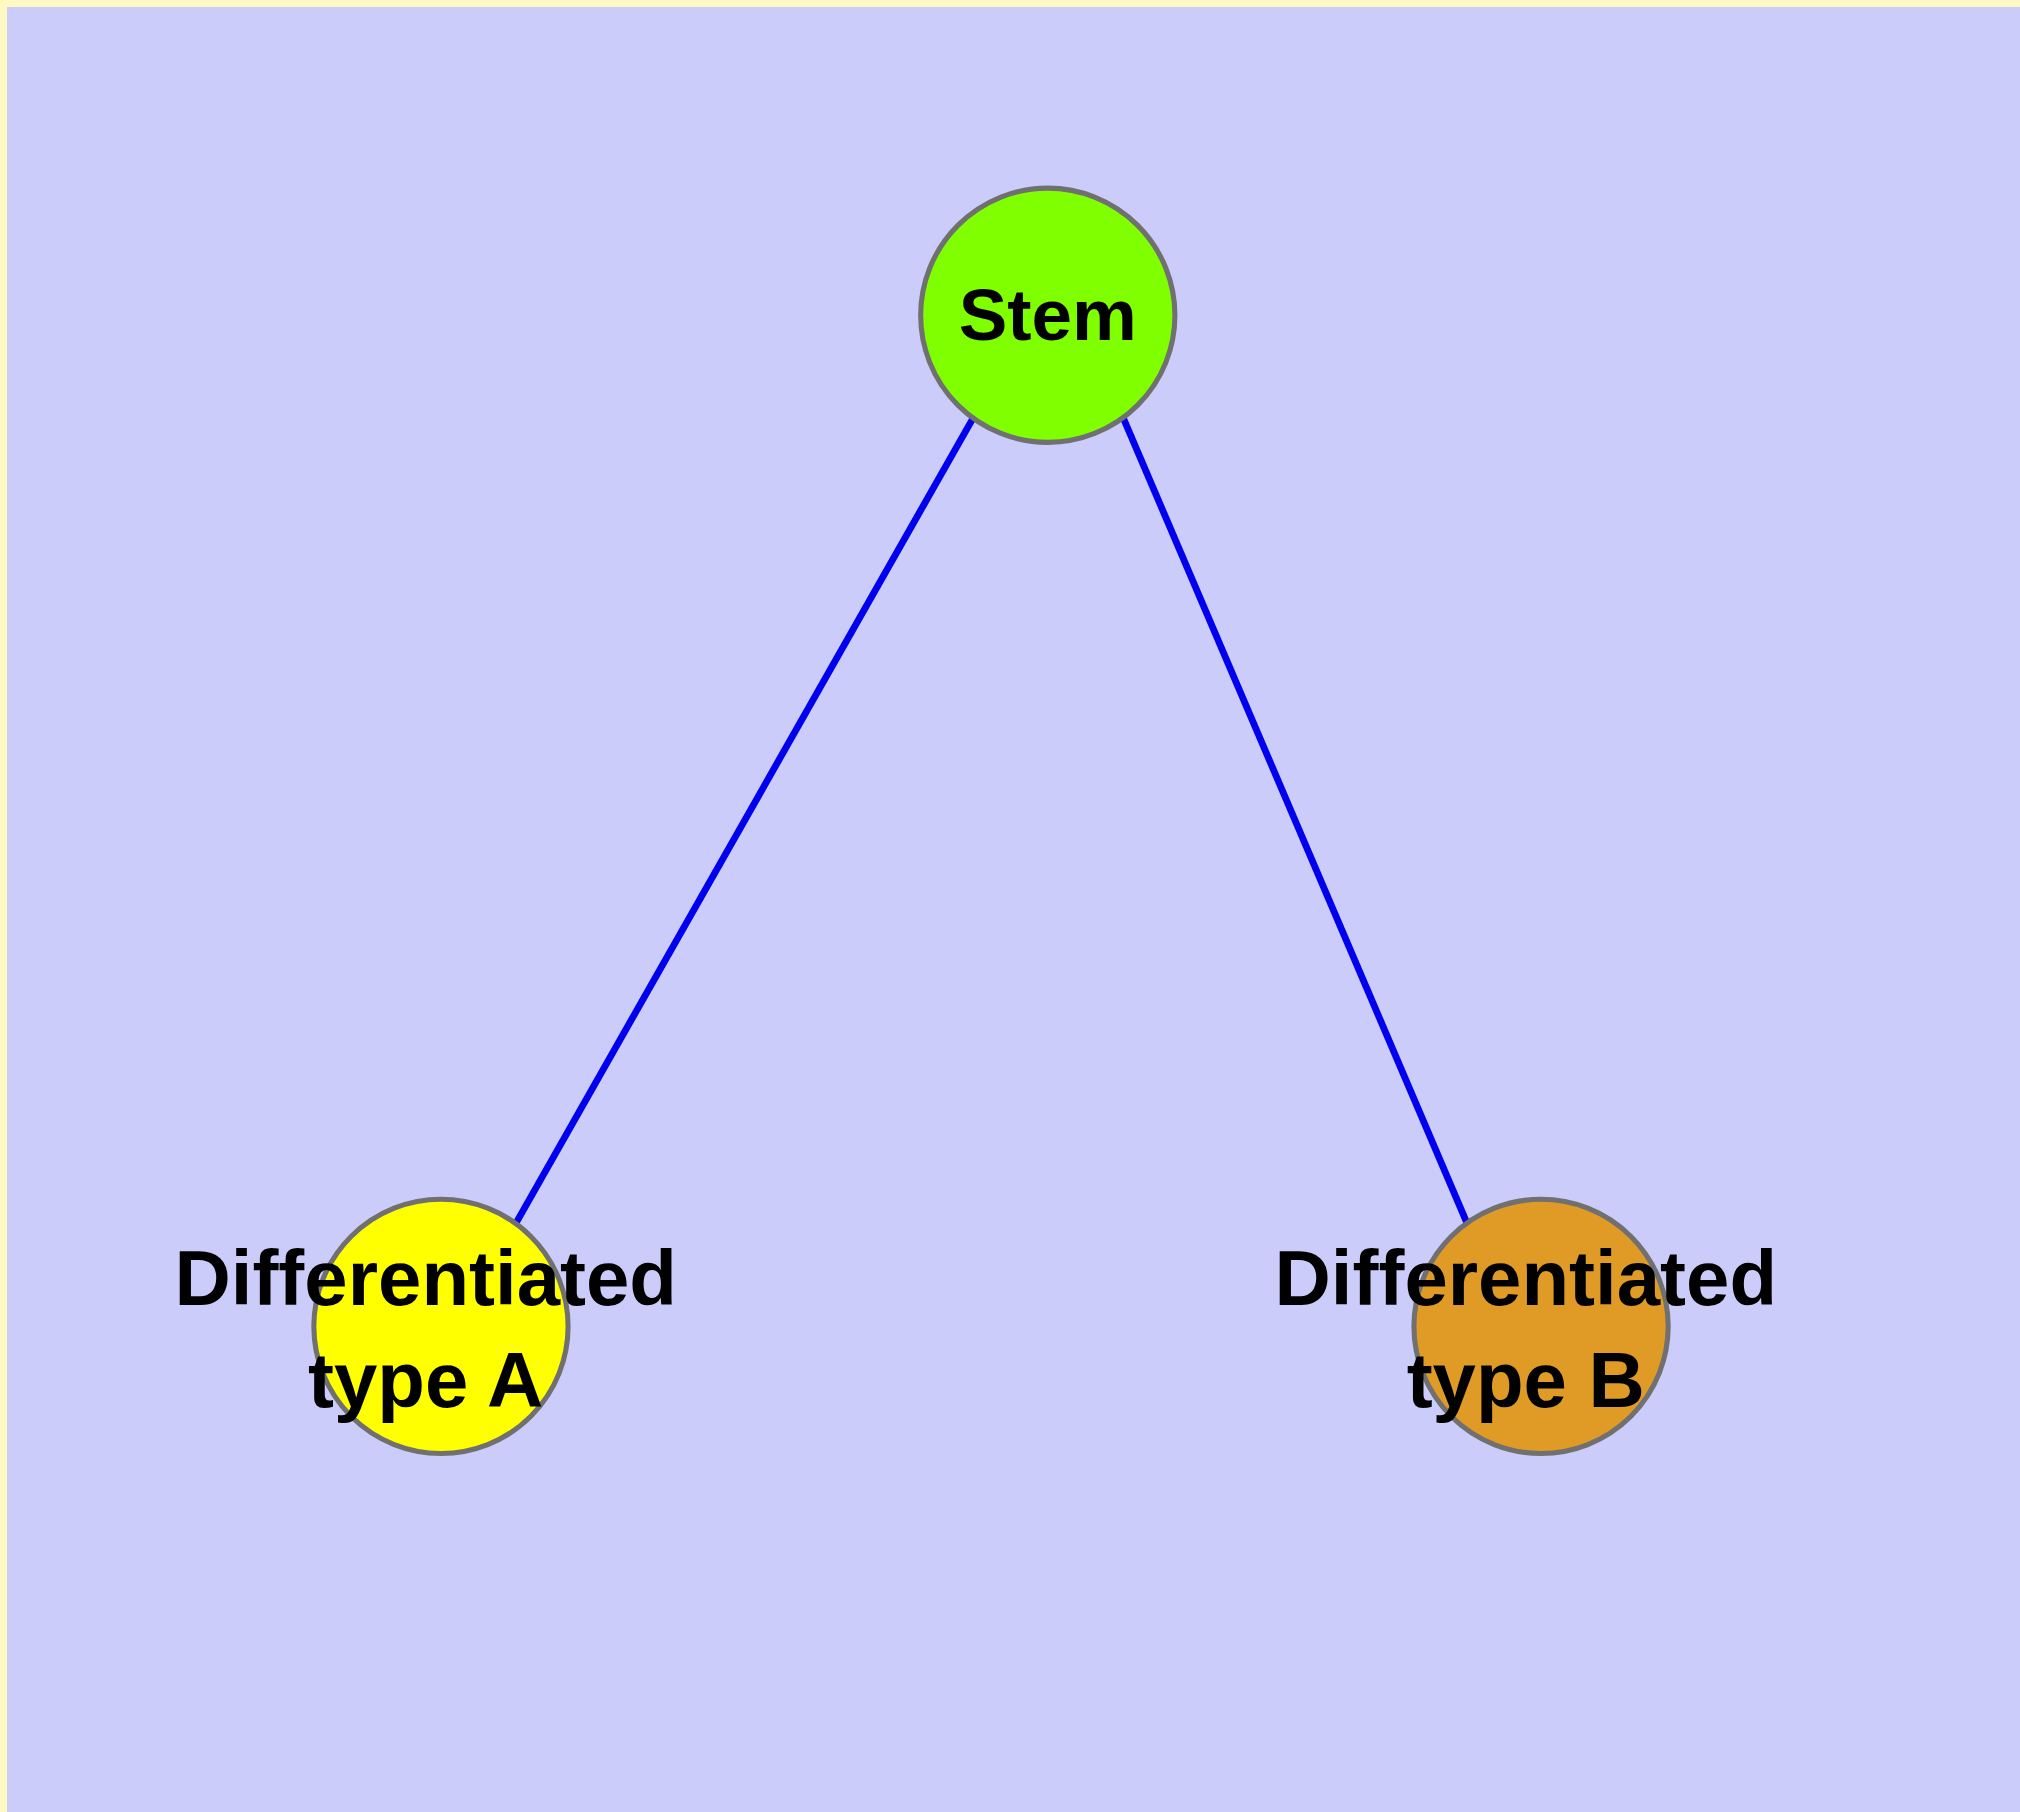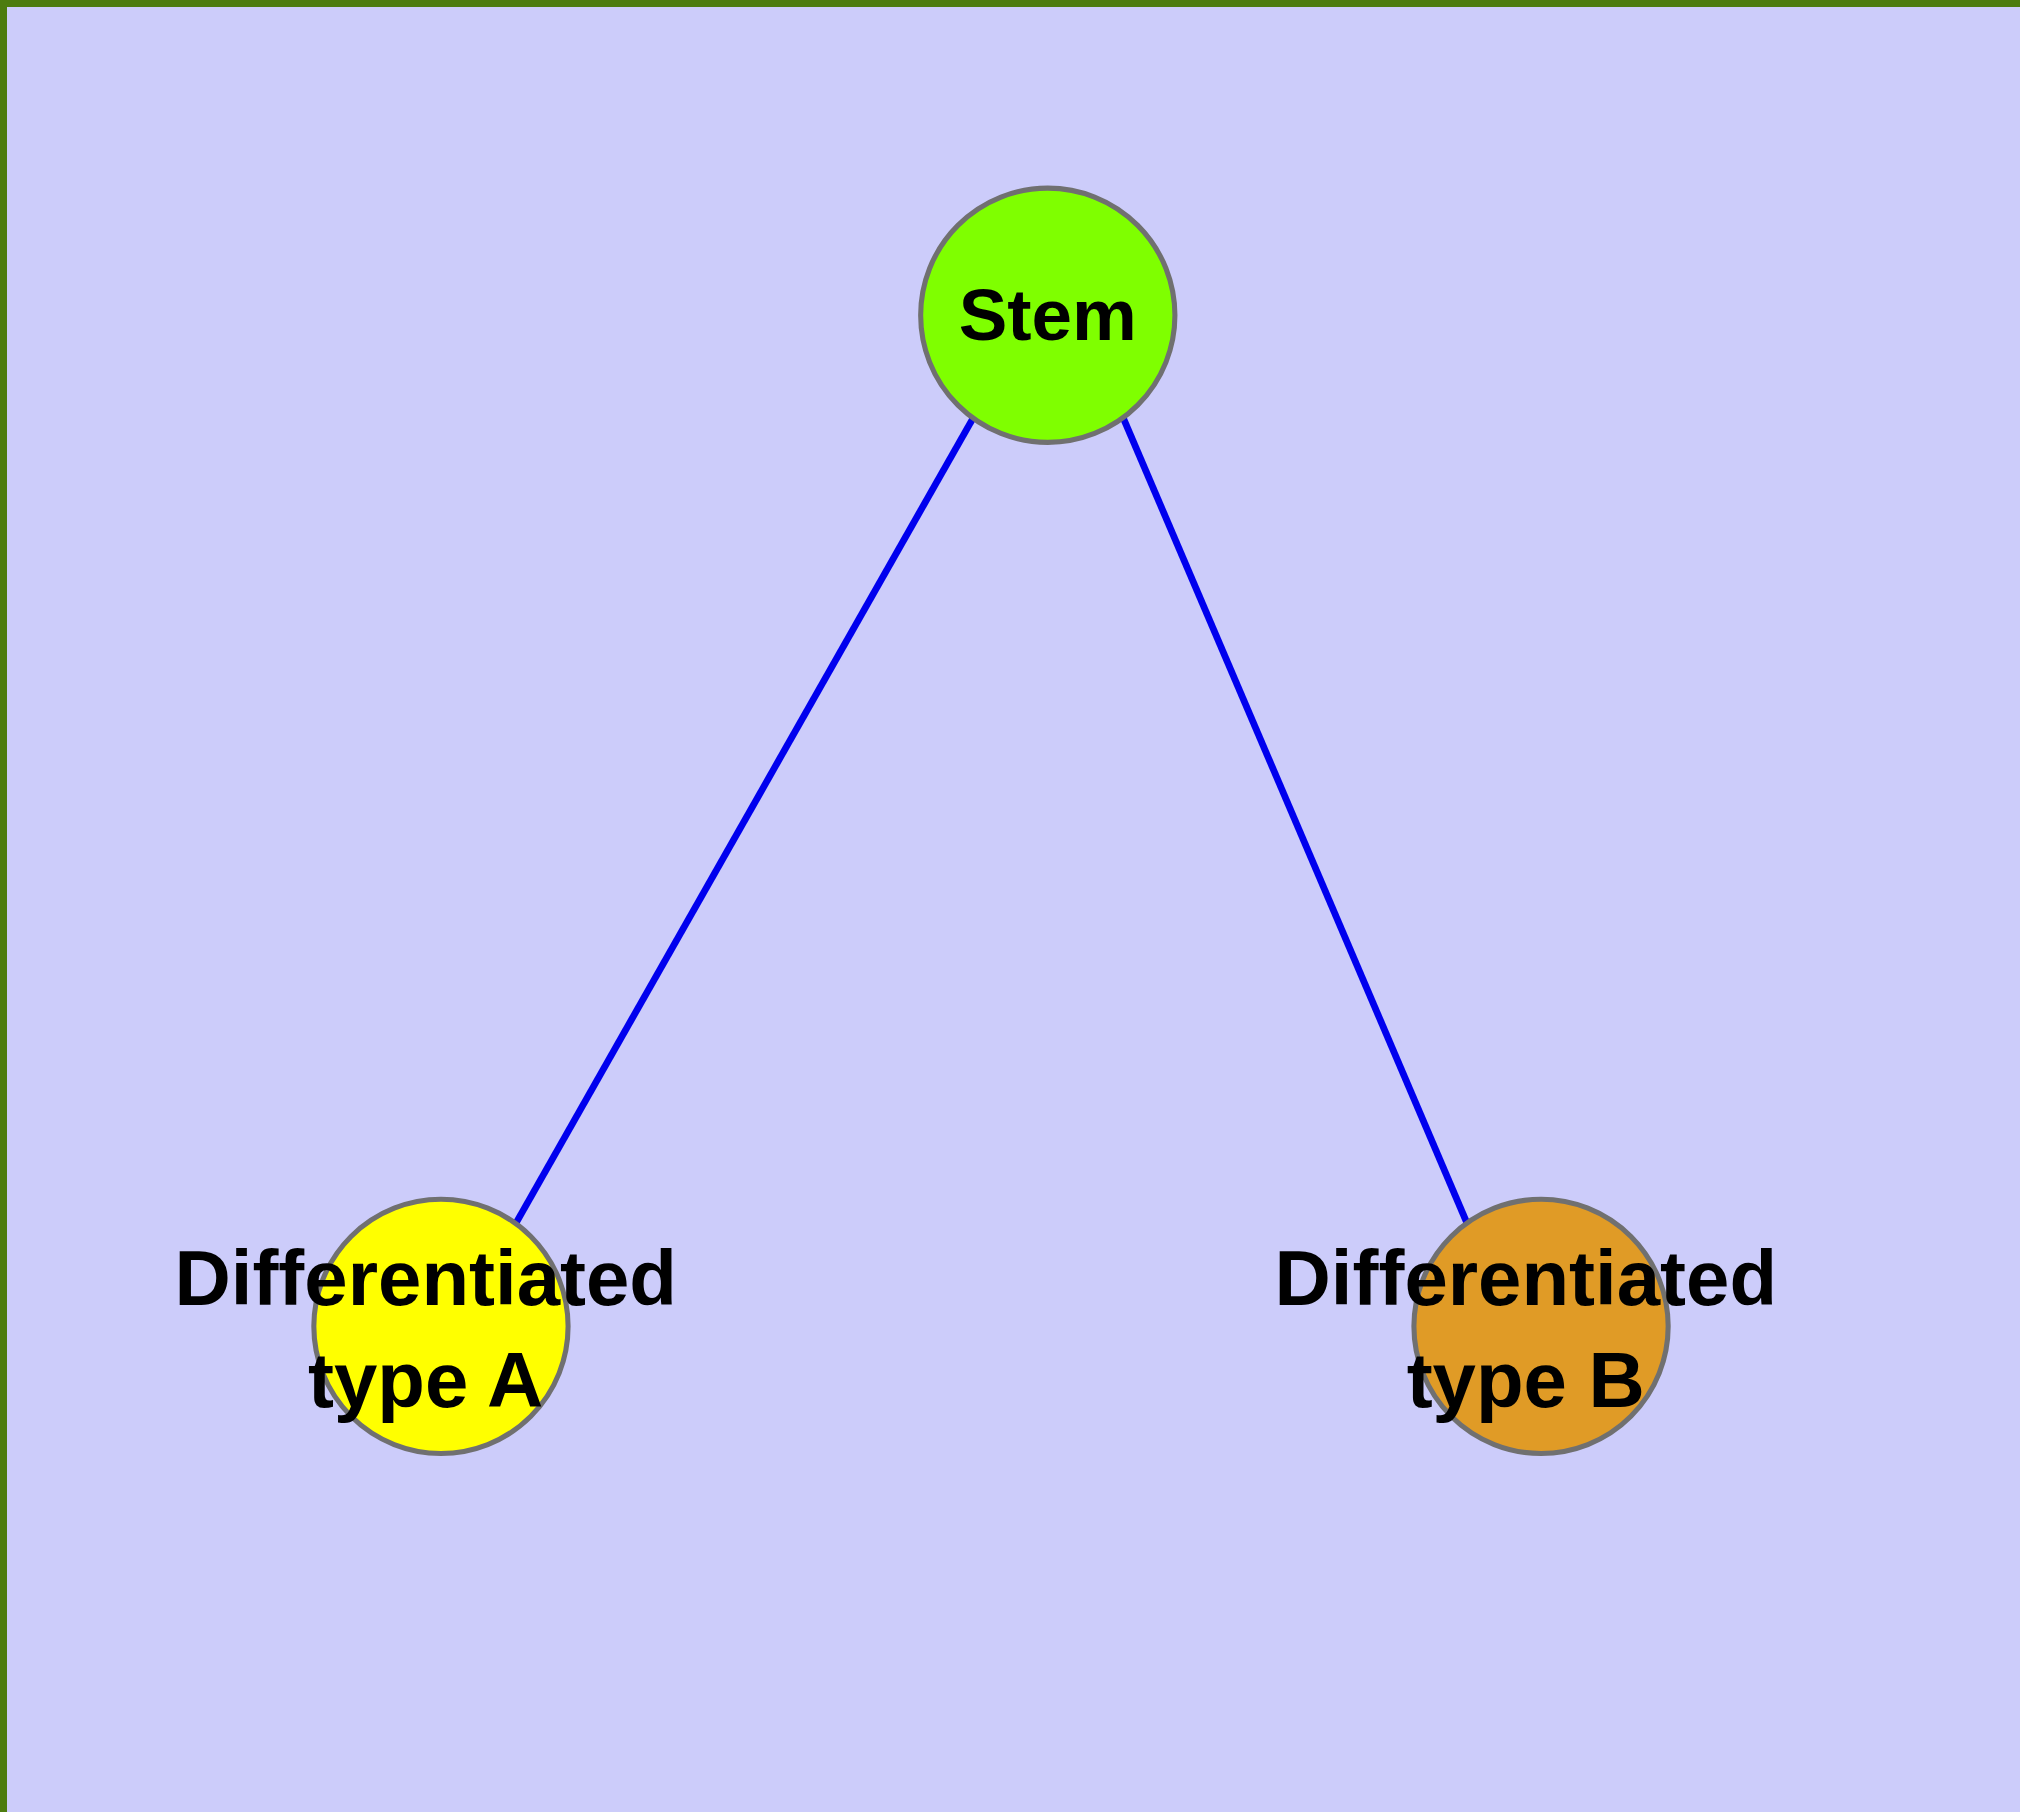--- a/index.html
+++ b/index.html
@@ -6,21 +6,21 @@
   html, body {
     margin: 0;
     padding: 0;
     background: #ffffff;
   }
   #canvas {
     position: relative;
     width: 2021px;
     height: 1812px;
     overflow: hidden;
-    background: #4d7c0f;
+    background: #fef9c3;
     font-family: "Liberation Sans", sans-serif;
   }
   #plot-area {
     position: absolute;
     left: 6.8px;
     top: 6.8px;
     width: 2014px;
     height: 1805px;
     background: #ccccfa;
   }

